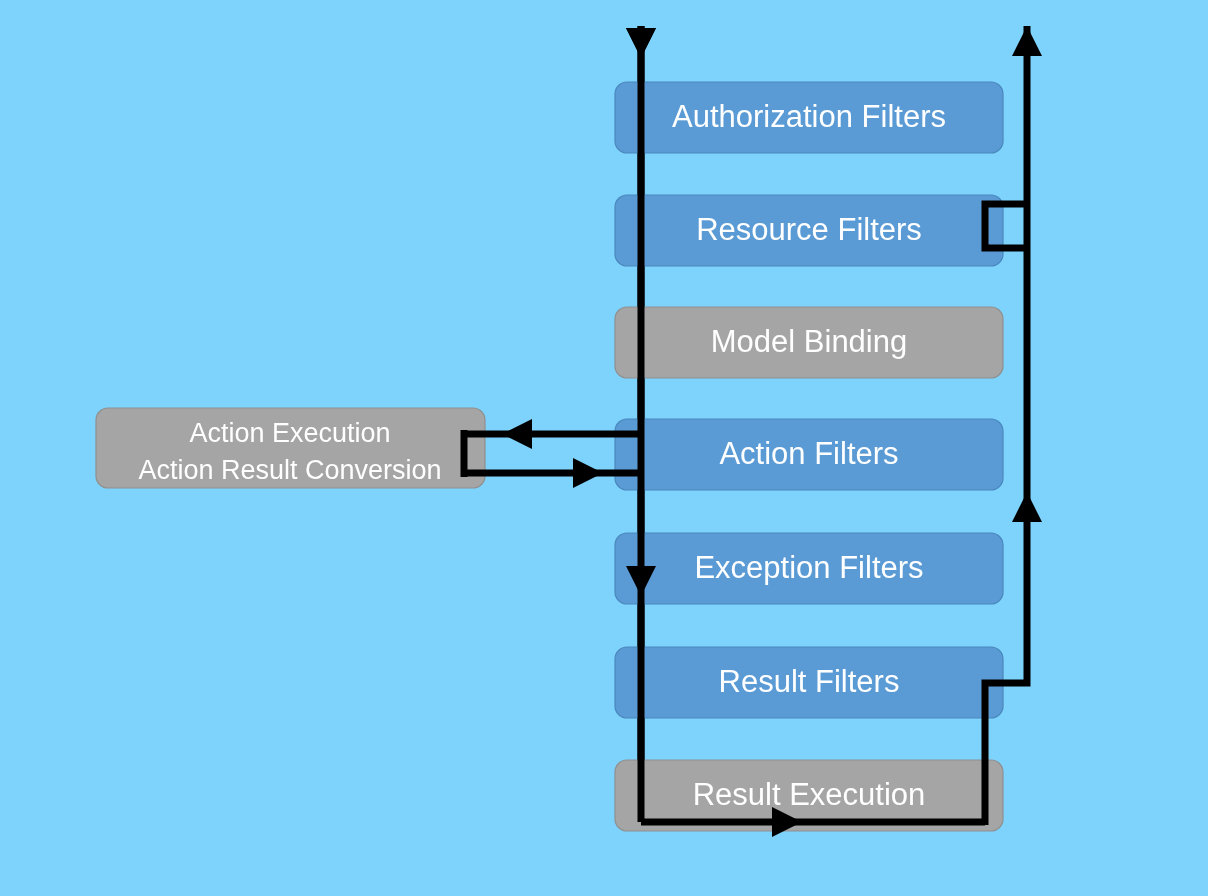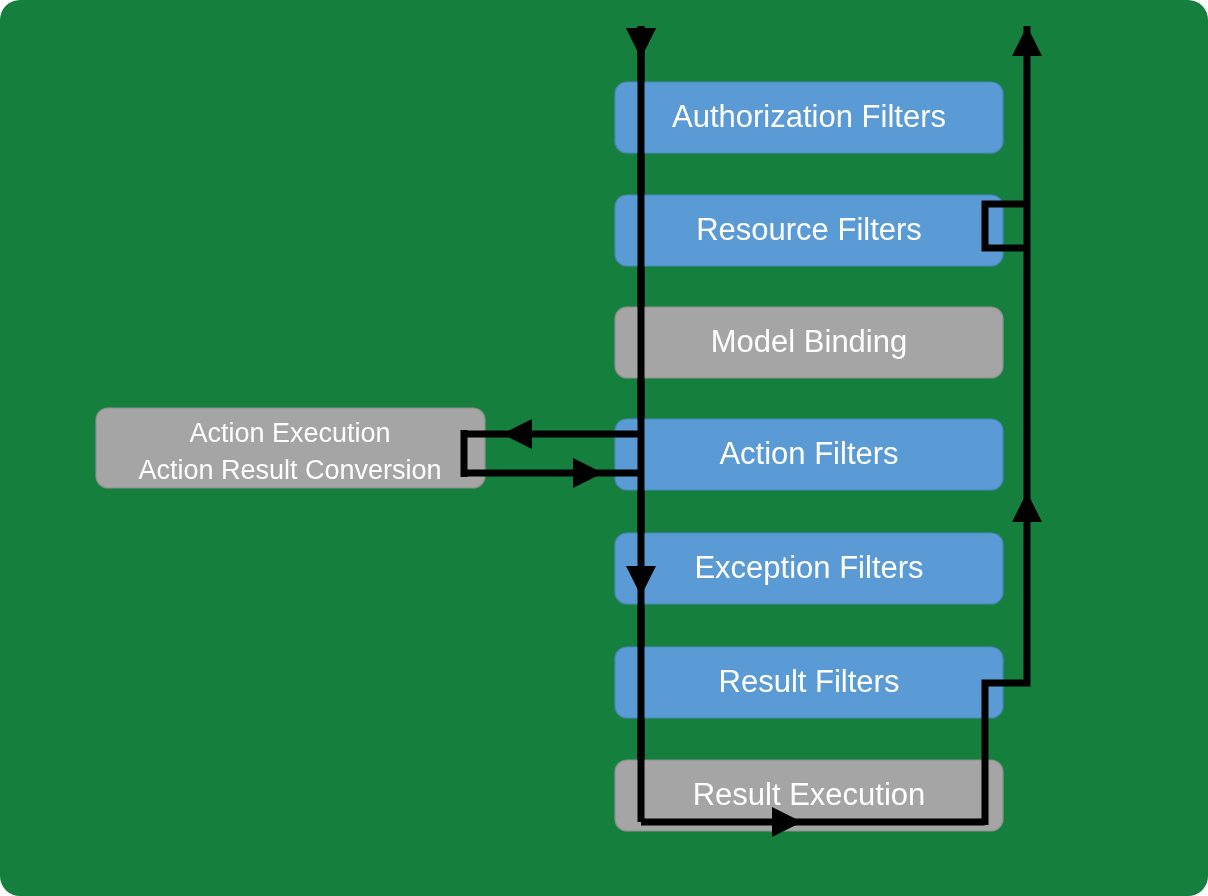--- a/index.html
+++ b/index.html
@@ -10,22 +10,21 @@
   body {
     width: 1208px;
     height: 896px;
     font-family: "Liberation Sans", sans-serif;
     overflow: hidden;
   }
   #diagram-root {
     position: relative;
     width: 1208px;
     height: 896px;
-    background: #15803d;
-    border-radius: 20px;
+    background: #7dd3fc;
   }
   svg#pipeline-svg {
     position: absolute;
     top: 0;
     left: 0;
     width: 1208px;
     height: 896px;
     display: block;
   }
   .node-rect {

